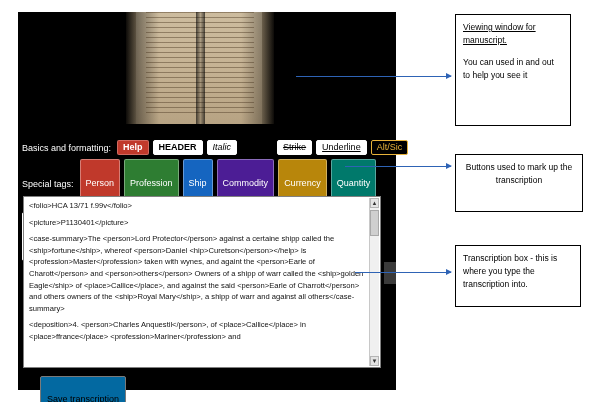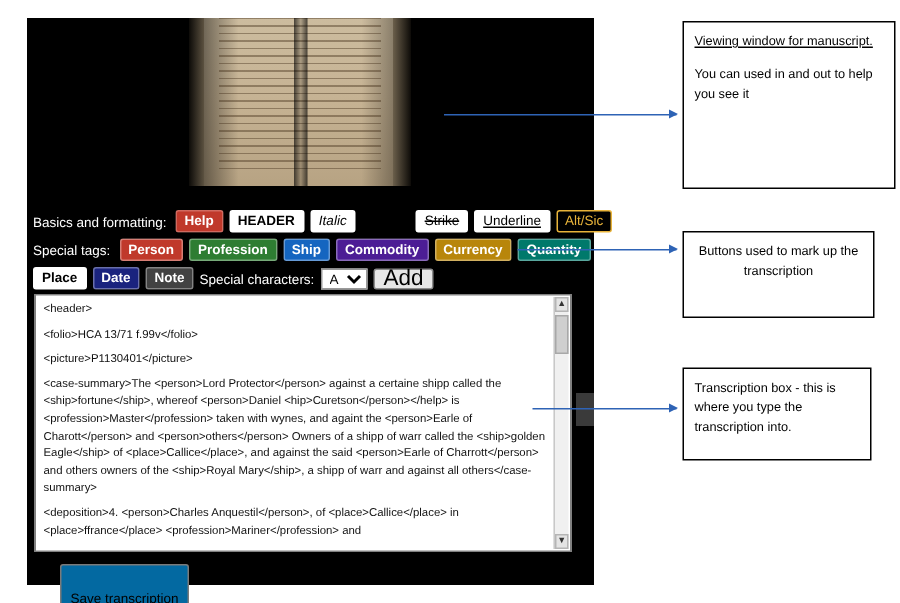--- a/index.html
+++ b/index.html
@@ -103,28 +103,27 @@
     padding: 2px 4px;
     white-space: nowrap;
   }
   .tb-label {
     color: #ffffff;
     font-size: 9px;
     margin-right: 2px;
   }
   .tag-btn {
     display: inline-block;
-    padding: 1px 5px;
+    padding: 18px 5px;
     font-size: 9px;
     line-height: 11px;
     color: #ffffff;
     border: 1px solid rgba(255,255,255,0.35);
     border-radius: 2px;
     cursor: pointer;
-    font-weight: bold;
   }
   .fmt-btn {
     display: inline-block;
     padding: 1px 5px;
     font-size: 9px;
     line-height: 11px;
     border-radius: 2px;
     cursor: pointer;
     border: 1px solid rgba(255,255,255,0.25);
   }
@@ -253,21 +252,21 @@
     box-sizing: border-box;
     font-size: 8.5px;
     line-height: 13px;
     color: #000000;
     padding: 6px 7px;
   }
   .callout .ul { text-decoration: underline; }
   .callout p { margin: 0; }
   .callout p + p { margin-top: 9px; }
 
-  #callout-1 { left: 455px; top: 14px; width: 142px; height: 112px; }
+  #callout-1 { left: 455px; top: 14px; width: 116px; height: 112px; }
   #callout-2 { left: 455px; top: 154px; width: 128px; height: 58px; text-align: center; }
   #callout-3 { left: 455px; top: 245px; width: 126px; height: 62px; }
 
   
   .arrow {
     position: absolute;
     height: 1px;
     background: #2e63b5;
   }
   .arrow::after {
@@ -329,21 +328,20 @@
         <select class="spec-select">
           <option>A</option>
         </select>
         <span class="add-btn">Add</span>
       </div>
     </div>
 
     <div id="panel-strip"></div>
 
     <div id="transcription-area" title="Type the transcription here">
-      <p>&lt;header&gt;</p>
       <p>&lt;folio&gt;HCA 13/71 f.99v&lt;/folio&gt;</p>
       <p>&lt;picture&gt;P1130401&lt;/picture&gt;</p>
       <p>&lt;case-summary&gt;The &lt;person&gt;Lord Protector&lt;/person&gt; against a certaine shipp called the &lt;ship&gt;fortune&lt;/ship&gt;, whereof &lt;person&gt;Daniel &lt;hip&gt;Curetson&lt;/person&gt;&lt;/help&gt; is &lt;profession&gt;Master&lt;/profession&gt; taken with wynes, and againt the &lt;person&gt;Earle of Charott&lt;/person&gt; and &lt;person&gt;others&lt;/person&gt; Owners of a shipp of warr called the &lt;ship&gt;golden Eagle&lt;/ship&gt; of &lt;place&gt;Callice&lt;/place&gt;, and against the said &lt;person&gt;Earle of Charrott&lt;/person&gt; and others owners of the &lt;ship&gt;Royal Mary&lt;/ship&gt;, a shipp of warr and against all others&lt;/case-summary&gt;</p>
       <p>&lt;deposition&gt;4. &lt;person&gt;Charles Anquestil&lt;/person&gt;, of &lt;place&gt;Callice&lt;/place&gt; in &lt;place&gt;ffrance&lt;/place&gt; &lt;profession&gt;Mariner&lt;/profession&gt; and</p>
 
       <div class="scroll-track">
         <div class="scroll-arrow up">▲</div>
         <div class="scroll-thumb"></div>
         <div class="scroll-arrow down">▼</div>
       </div>

